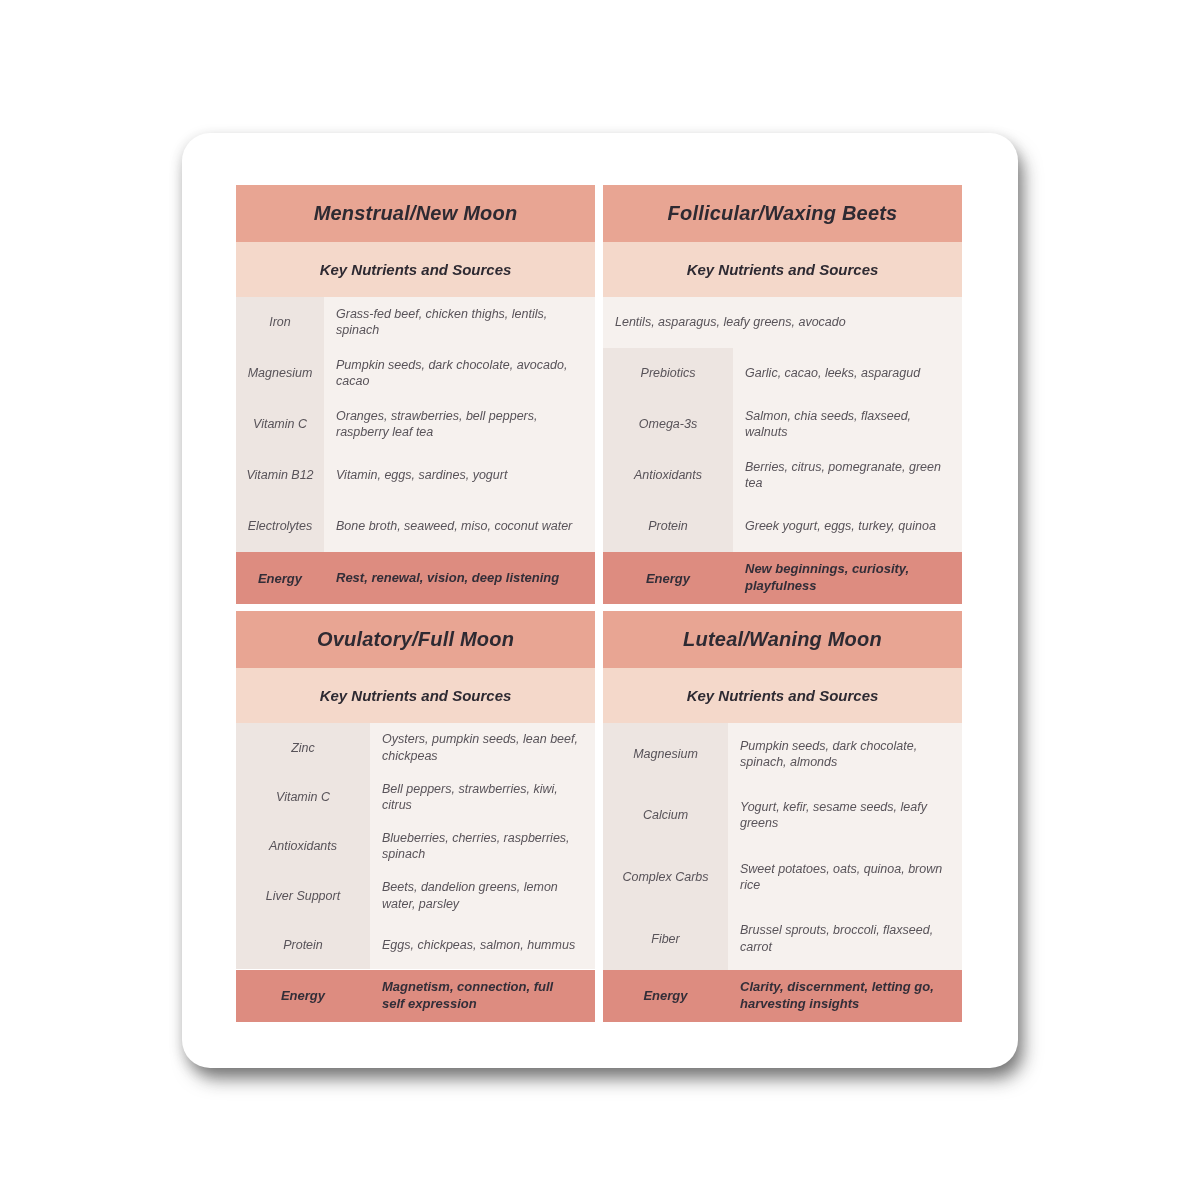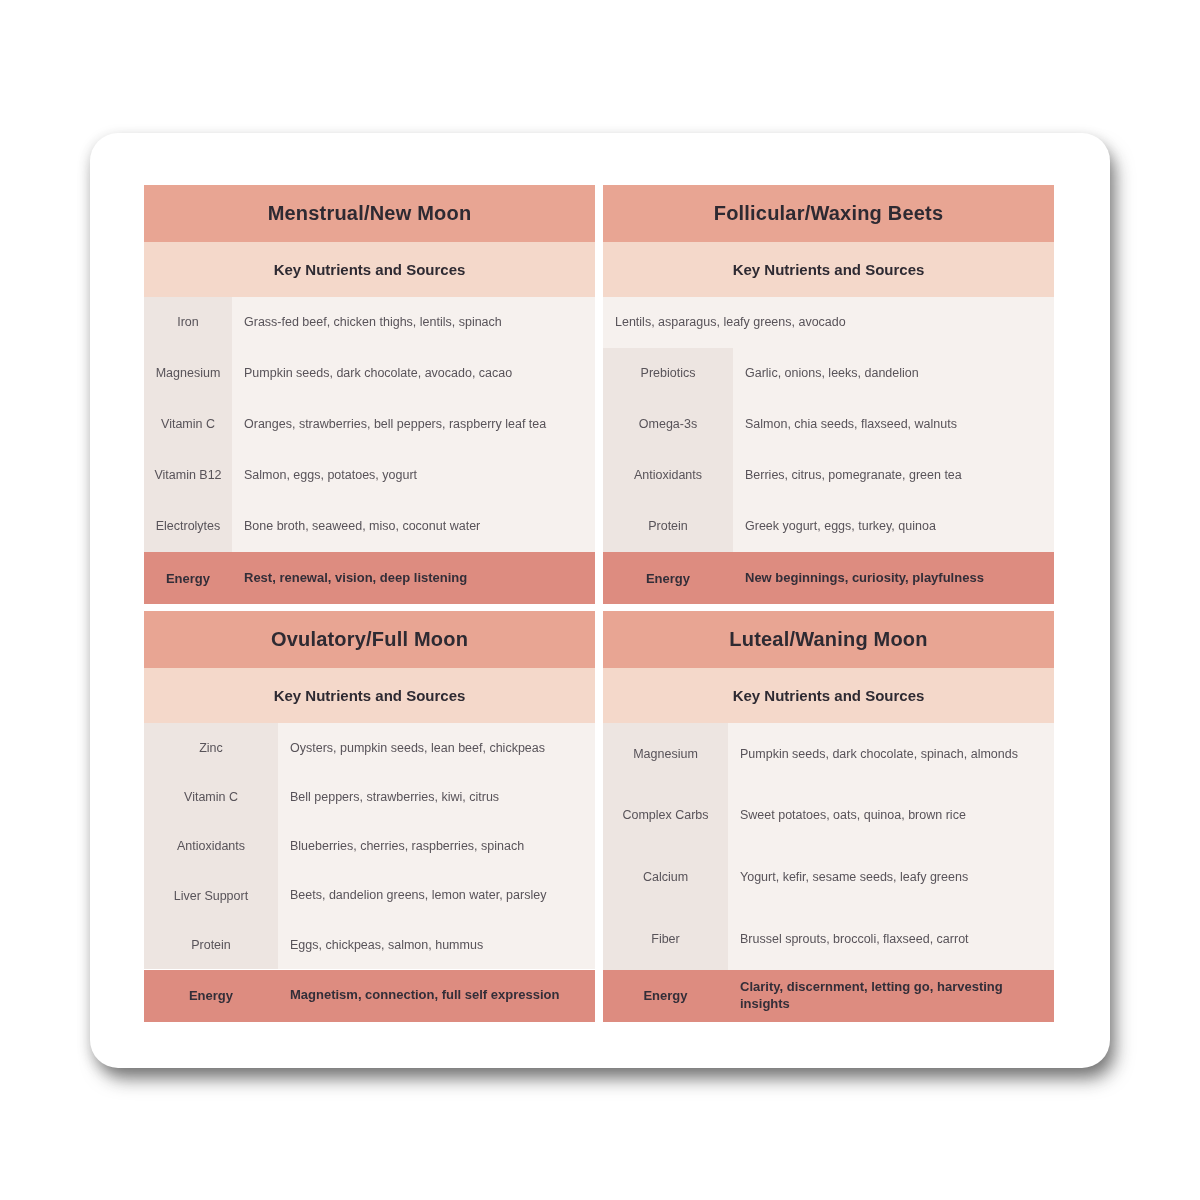--- a/index.html
+++ b/index.html
@@ -17,26 +17,27 @@
   * { margin: 0; padding: 0; box-sizing: border-box; }
   html, body {
     width: 1200px; height: 1200px;
     background: var(--page-bg);
     font-family: "Liberation Sans", sans-serif;
     overflow: hidden;
   }
   body { display: flex; align-items: center; justify-content: center; }
 
   .card {
-    width: 1020px; height: 935px;
+    width: 836px; height: 935px;
     background: var(--card-bg);
     border-radius: 28px;
     box-shadow: 7px 13px 18px -2px rgba(35,35,35,0.55),
                 0 4px 14px rgba(0,0,0,0.18);
     display: flex;
+    font-style: italic;
   }
   .grid {
     flex: 1;
     margin: 52px 56px 46px 54px;
     display: grid;
     grid-template-columns: 1fr 1fr;
     grid-template-rows: 419fr 410fr;
     gap: 7px 8px;
   }
 
@@ -113,21 +114,21 @@
         <div class="row">
           <div class="label">Magnesium</div>
           <div class="sources">Pumpkin seeds, dark chocolate, avocado, cacao</div>
         </div>
         <div class="row">
           <div class="label">Vitamin C</div>
           <div class="sources">Oranges, strawberries, bell peppers, raspberry leaf tea</div>
         </div>
         <div class="row">
           <div class="label">Vitamin B12</div>
-          <div class="sources">Salmon, eggs, potatoes, yogurt</div>
+          <div class="sources">Vitamin, eggs, sardines, yogurt</div>
         </div>
         <div class="row">
           <div class="label">Electrolytes</div>
           <div class="sources">Bone broth, seaweed, miso, coconut water</div>
         </div>
       </div>
       <div class="energy">
         <div class="label">Energy</div>
         <div class="text">Rest, renewal, vision,  deep listening</div>
       </div>
@@ -135,21 +136,21 @@
 
     <section class="panel p1">
       <header class="panel-title">Follicular/Waxing Beets</header>
       <div class="panel-sub">Key Nutrients and Sources</div>
       <div class="rows">
         <div class="row">
           <div class="sources">Lentils, asparagus, leafy greens, avocado</div>
         </div>
         <div class="row">
           <div class="label">Prebiotics</div>
-          <div class="sources">Garlic, onions, leeks, dandelion</div>
+          <div class="sources">Garlic, cacao, leeks, asparagud</div>
         </div>
         <div class="row">
           <div class="label">Omega-3s</div>
           <div class="sources">Salmon, chia seeds, flaxseed, walnuts</div>
         </div>
         <div class="row">
           <div class="label">Antioxidants</div>
           <div class="sources">Berries, citrus, pomegranate, green tea</div>
         </div>
         <div class="row">
@@ -196,28 +197,28 @@
 
     <section class="panel p3">
       <header class="panel-title">Luteal/Waning Moon</header>
       <div class="panel-sub">Key Nutrients and Sources</div>
       <div class="rows">
         <div class="row">
           <div class="label">Magnesium</div>
           <div class="sources">Pumpkin seeds, dark chocolate, spinach, almonds</div>
         </div>
         <div class="row">
+          <div class="label">Calcium</div>
+          <div class="sources">Yogurt, kefir, sesame seeds, leafy greens</div>
+        </div>
+        <div class="row">
           <div class="label">Complex Carbs</div>
           <div class="sources">Sweet potatoes, oats, quinoa, brown rice</div>
         </div>
         <div class="row">
-          <div class="label">Calcium</div>
-          <div class="sources">Yogurt, kefir, sesame seeds, leafy greens</div>
-        </div>
-        <div class="row">
           <div class="label">Fiber</div>
           <div class="sources">Brussel sprouts, broccoli, flaxseed, carrot</div>
         </div>
       </div>
       <div class="energy">
         <div class="label">Energy</div>
         <div class="text">Clarity, discernment, letting go, harvesting insights</div>
       </div>
     </section>
 

